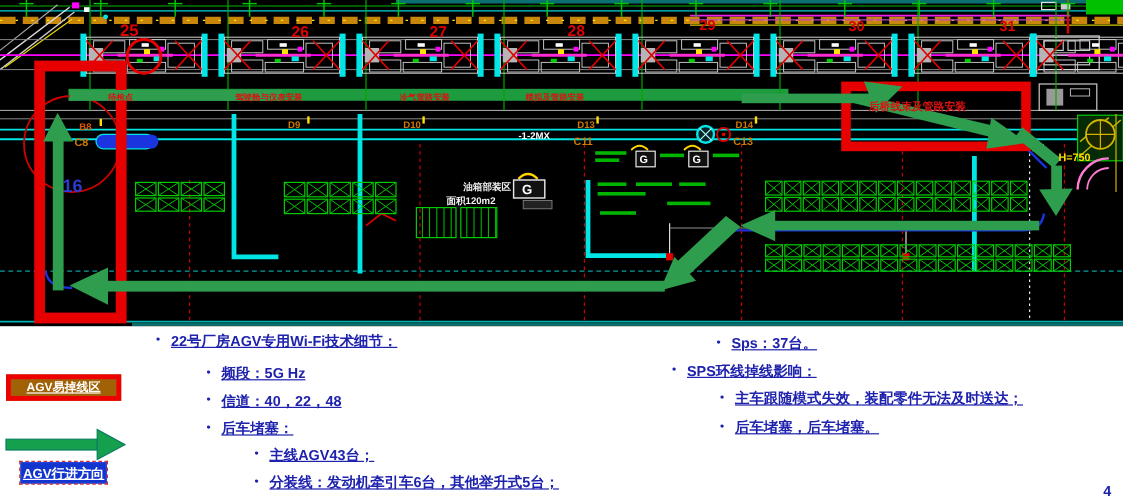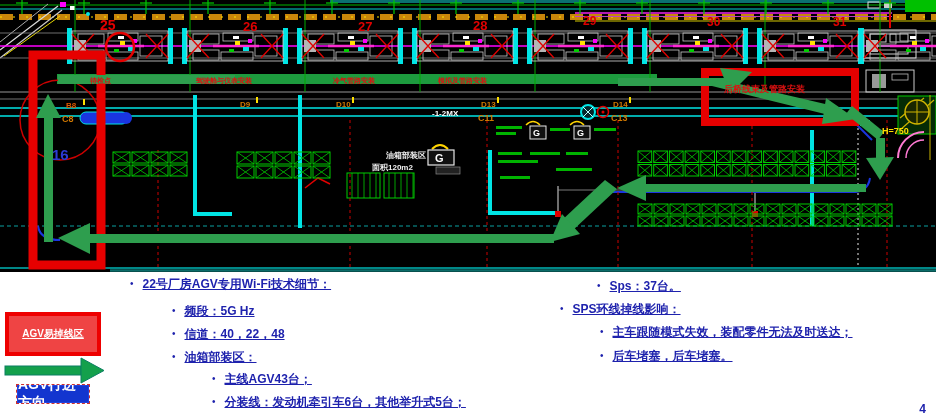--- a/index.html
+++ b/index.html
@@ -4,27 +4,27 @@
 <style>
   html,body{margin:0;padding:0;background:#888;}
   .slide{position:relative;width:936px;height:420px;background:#ffffff;overflow:hidden;
          font-family:"Liberation Sans",sans-serif;}
   .cad-wrap{position:absolute;left:0;top:0;width:936px;height:272px;}
   
   .note-row{position:absolute;display:flex;align-items:flex-start;white-space:nowrap;}
   .note-row .bullet{font-size:10px;line-height:14px;margin-right:9px;color:#1e22ad;}
   .note-row .txt{font-size:12px;font-weight:bold;color:#1e22ad;line-height:14px;text-decoration:underline;}
   
-  .legend-dropout{position:absolute;left:5px;top:312px;width:96px;height:44px;
-      border:4px solid #ee0000;background:#ef4444;display:flex;align-items:center;justify-content:center;box-sizing:border-box;}
+  .legend-dropout{position:absolute;left:5px;top:312px;width:96px;height:22px;
+      border:4px solid #ee0000;background:#a16207;display:flex;align-items:center;justify-content:center;box-sizing:border-box;}
   .legend-dropout .lg-txt{color:#fff;font-size:10px;font-weight:bold;text-decoration:underline;}
   .legend-direction{position:absolute;left:17px;top:385px;width:72px;height:18px;
       background:#1335cf;border:1px solid #2244dd;outline:1px dashed #d03030;
       display:flex;align-items:center;justify-content:center;box-sizing:border-box;}
-  .legend-direction .lg-txt{color:#fff;font-size:14px;font-weight:bold;}
+  .legend-direction .lg-txt{color:#fff;font-size:11px;font-weight:bold;text-decoration:underline;}
   .legend-arrow{position:absolute;left:3px;top:356px;}
   .page-num{position:absolute;right:10px;bottom:4px;font-size:12px;font-weight:bold;color:#1e22ad;}
 </style>
 </head>
 <body>
 
 <div class="slide">
 
   <div class="cad-wrap">
   <svg id="cad-svg" width="936" height="272" viewBox="0 0 936 272">
@@ -685,21 +685,21 @@
   <div class="note-row" style="left:172px;top:304px;">
     <span class="bullet">•</span>
     <span class="txt">频段：5G Hz</span>
   </div>
   <div class="note-row" style="left:172px;top:327px;">
     <span class="bullet">•</span>
     <span class="txt">信道：40，22，48</span>
   </div>
   <div class="note-row" style="left:172px;top:350px;">
     <span class="bullet">•</span>
-    <span class="txt">油箱部装区：</span>
+    <span class="txt">后车堵塞：</span>
   </div>
   <div class="note-row" style="left:212px;top:372px;">
     <span class="bullet">•</span>
     <span class="txt">主线AGV43台；</span>
   </div>
   <div class="note-row" style="left:212px;top:395px;">
     <span class="bullet">•</span>
     <span class="txt">分装线：发动机牵引车6台，其他举升式5台；</span>
   </div>
 

